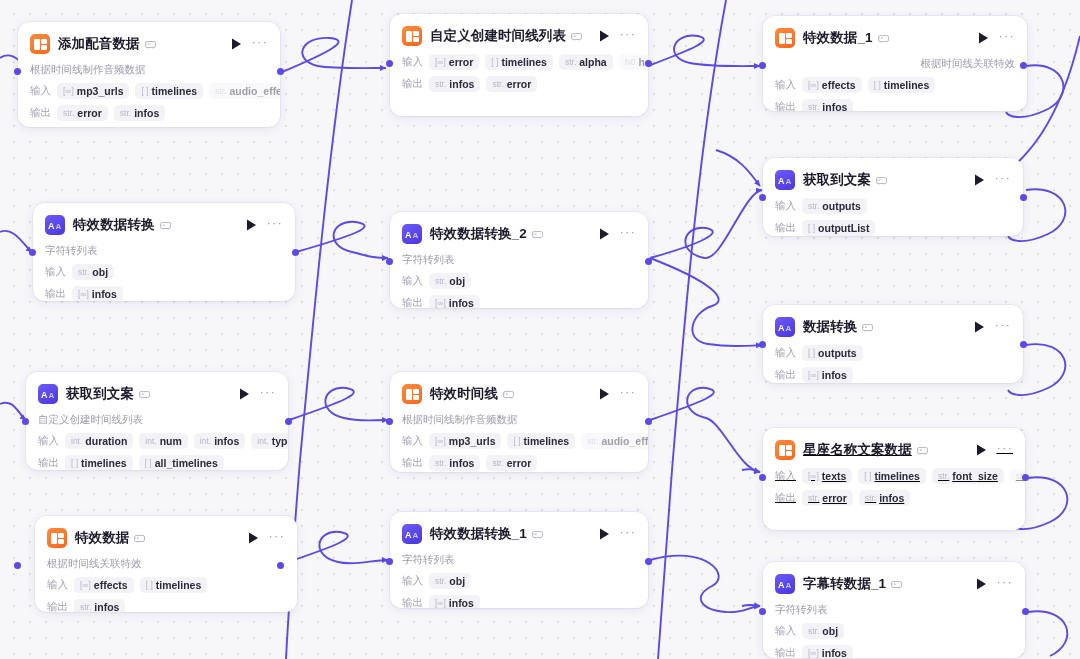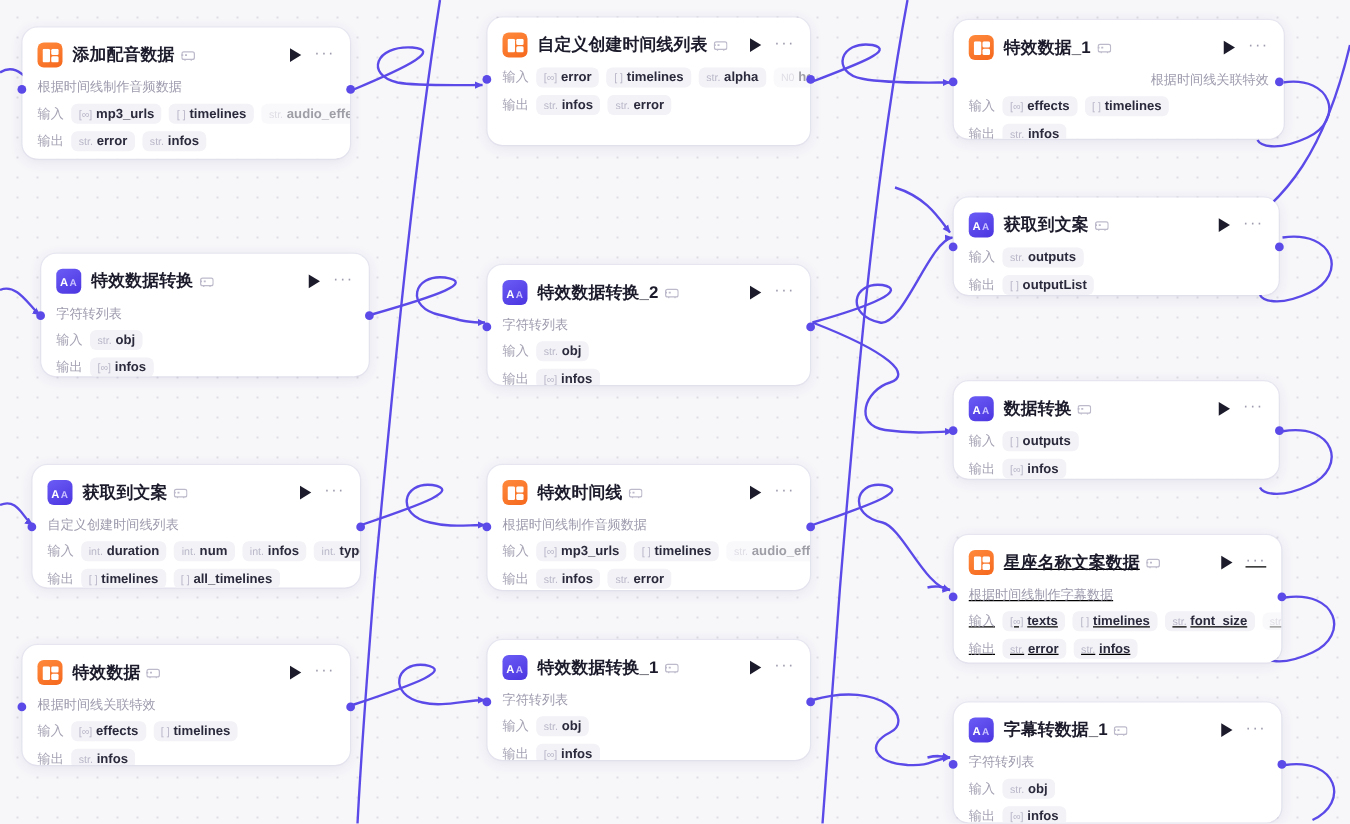--- a/index.html
+++ b/index.html
@@ -590,21 +590,20 @@
             </svg>
           </span>
           <span class="nspacer"></span>
           <span class="play">
             <svg width="11" height="12" viewBox="0 0 11 12">
               <path d="M1,0.5 L10,6 L1,11.5 z" fill="#1c1b2b"></path>
             </svg>
           </span>
           <span class="dots">···</span>
         </div>
-        <div class="ndesc">根据时间线制作字幕数据</div>
         <div class="prow">
           <span class="plabel">输入</span>
           <span class="chip">
             <span class="ctype">[∞]</span>
             <span class="cname">texts</span>
           </span>
           <span class="chip">
             <span class="ctype">[ ]</span>
             <span class="cname">timelines</span>
           </span>
@@ -623,21 +622,21 @@
             <span class="cname">error</span>
           </span>
           <span class="chip">
             <span class="ctype">str.</span>
             <span class="cname">infos</span>
           </span>
         </div>
       </div>
       <div class="port" style="left: 759px; top: 474px;"></div>
       <div class="port" style="left: 1022px; top: 474px;"></div>
-      <div class="node" style="left: 18px; top: 516px; width: 262px; height: 96px;">
+      <div class="node" style="left: 35px; top: 516px; width: 262px; height: 96px;">
         <div class="node-head">
           <span class="nicon orange">
             <svg width="13" height="11" viewBox="0 0 13 11">
               <rect x="0" y="0" width="6" height="11" rx="1.2" fill="#fff"></rect>
               <rect x="7" y="0" width="6" height="5" rx="1.2" fill="#fff"></rect>
               <rect x="7" y="6" width="6" height="5" rx="1.2" fill="#fff"></rect>
             </svg>
           </span>
           <span class="ntitle">特效数据</span>
           <span class="nbadge">

